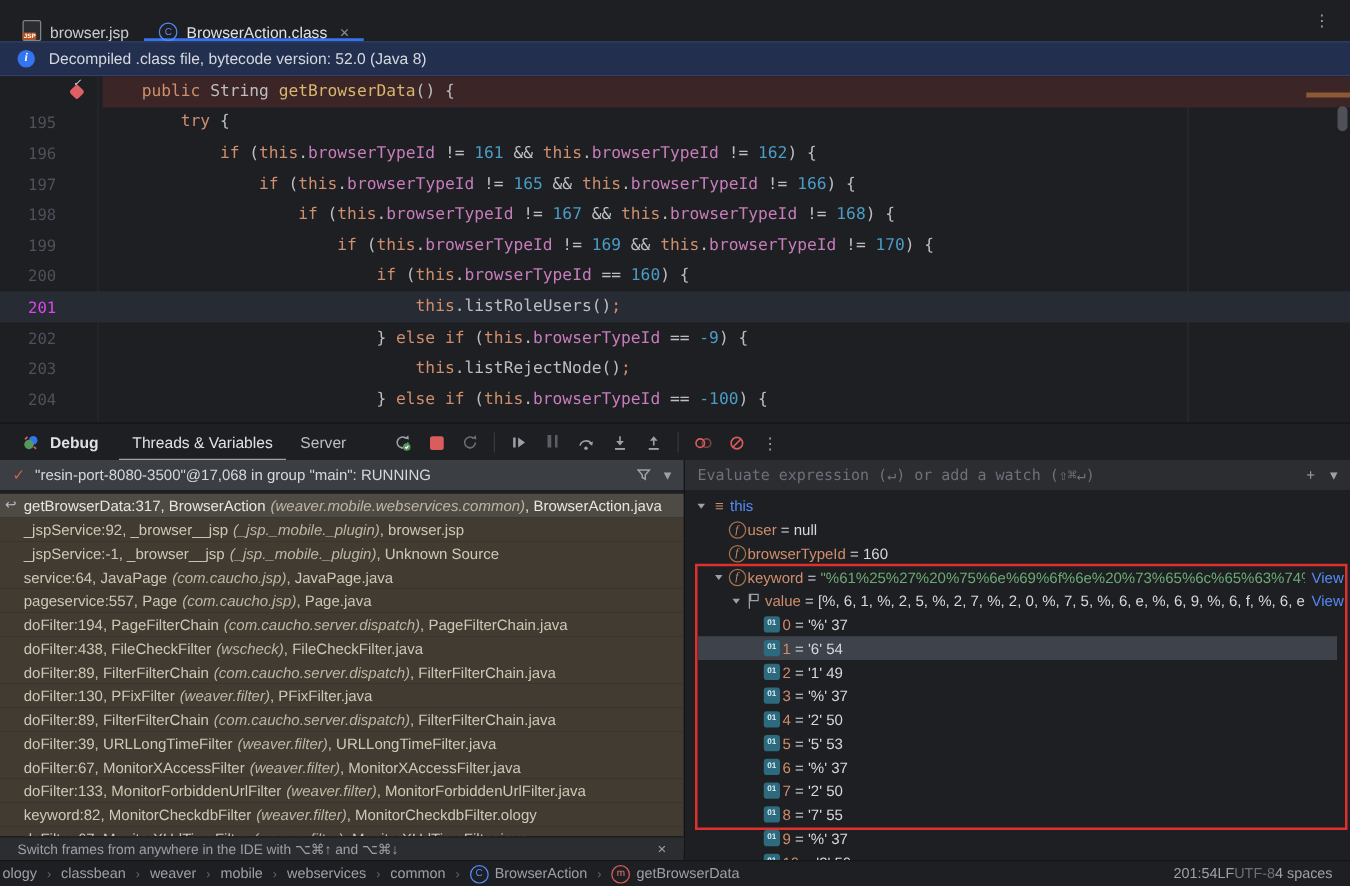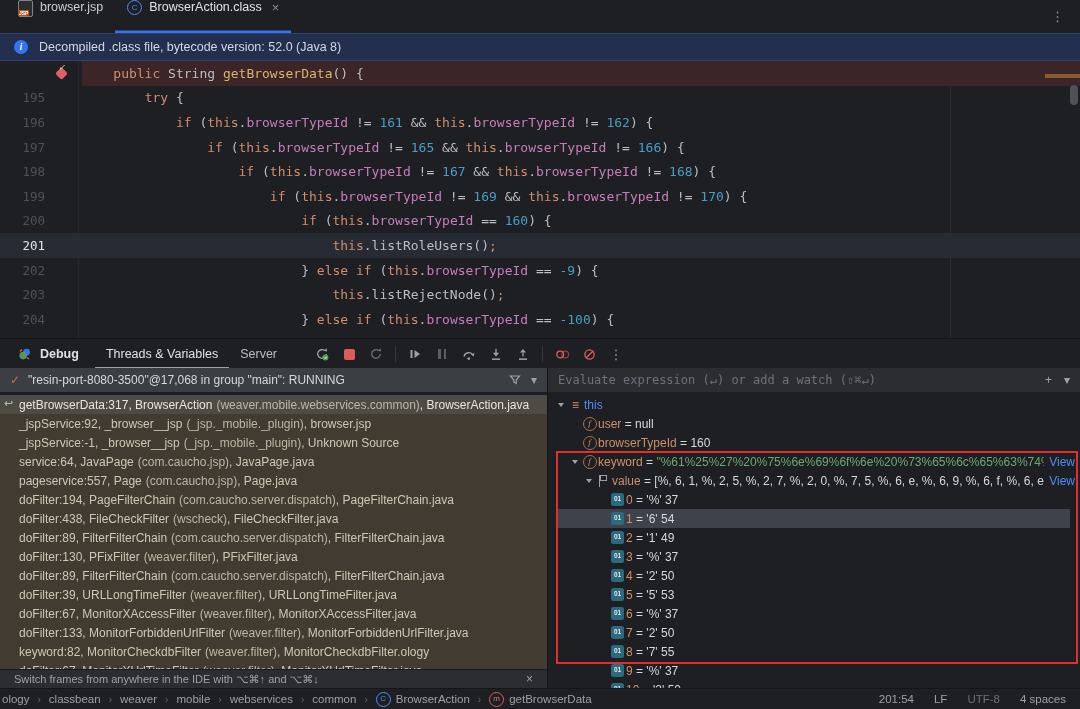--- a/index.html
+++ b/index.html
@@ -1,21 +1,21 @@
 <!DOCTYPE html>
 <html><head>
 <meta charset="utf-8">
 <style>
   html,body{margin:0;padding:0;background:#111;}
   #app{position:relative;width:1080px;height:709px;background:#1e1f22;overflow:hidden;
        font-family:"Liberation Sans",sans-serif;color:#bcbec4;}
   
   .tabbar{position:absolute;top:0;left:0;right:0;height:33px;background:#1e1f22;
           border-bottom:1px solid #141517;display:flex;align-items:stretch;padding-left:6px;}
-  .tab{display:flex;align-items:flex-start;gap:7px;padding:0 12px;font-size:12.5px;color:#c9ccd3;cursor:default;}
+  .tab{display:flex;align-items:flex-end;gap:7px;padding:0 12px;font-size:12.5px;color:#c9ccd3;cursor:default;}
   .tab.active{box-shadow:inset 0 -2.5px 0 #3574f0;color:#dfe1e5;}
   .tab .close{color:#8c8f96;font-size:13px;margin-left:3px;}
   .tabbar-more{margin-left:auto;display:flex;align-items:center;padding-right:16px;color:#9da0a8;font-size:13px;}
   .jsp-ico{position:relative;width:13px;height:15px;border:1px solid #80838a;border-radius:2px;background:#2b2d30;flex:none;}
   .jsp-ico .badge{position:absolute;left:-1px;bottom:0;font-size:5px;font-weight:bold;background:#b3541e;color:#fff;
                   padding:0 1px;border-radius:1px;line-height:6px;}
   .ring-ico{width:13px;height:13px;border-radius:50%;border:1.2px solid #548af7;color:#548af7;font-size:8px;
             display:flex;align-items:center;justify-content:center;flex:none;line-height:1;}
   .ring-ico.method{border-color:#db5c5c;color:#e07a74;}
   
@@ -24,21 +24,21 @@
           padding-left:14px;font-size:12.5px;color:#d5d8de;}
   .info-icon{width:14px;height:14px;border-radius:50%;background:#3574f0;color:#fff;font-size:9.5px;font-weight:bold;
              font-style:italic;font-family:"Liberation Serif",serif;display:flex;align-items:center;justify-content:center;flex:none;}
   
   .editor{position:absolute;top:61px;left:0;right:0;height:277px;background:#1e1f22;overflow:hidden;
           font-family:"DejaVu Sans Mono",monospace;font-size:13px;}
   .gutter-line{position:absolute;left:78px;top:0;bottom:0;width:1px;background:#26282c;}
   .margin-guide{position:absolute;left:950px;top:0;bottom:0;width:1px;background:#2a2c31;}
   .code-line{display:flex;height:24.6px;align-items:center;position:relative;}
   .code-line.hl{background:#272b33;}
-  .code-line.hl .gut{color:#e5e5e5;}
+  .code-line.hl .gut{color:#d946ef;}
   .gut{width:45px;flex:none;text-align:right;color:#4d515a;font-size:12.5px;}
   .gutico{width:37px;flex:none;position:relative;height:100%;}
   .ctext{flex:1;white-space:pre;height:100%;display:flex;align-items:center;min-width:0;}
   .code-line.sticky .ctext{background:#3b2526;}
   .tk{color:#cf8e6d;} .td{color:#bcbec4;} .tf{color:#c77dbb;} .tn{color:#4a9cc7;} .tm{color:#d8b66f;}
   .bp{position:absolute;left:11px;top:6px;width:12px;height:12px;}
   .bp .bpd{position:absolute;left:1px;top:2px;width:9px;height:9px;background:#df5f67;border-radius:2px;transform:rotate(45deg);}
   .bp .bpc{position:absolute;left:3px;top:-5px;color:#eceff2;font-size:9px;}
   .sb-mark{position:absolute;right:0;top:13px;width:35px;height:4px;background:#8a5a33;}
   .sb-thumb{position:absolute;right:2px;top:24px;width:8px;height:20px;background:#4e5157;border-radius:4px;}
@@ -58,21 +58,21 @@
   .panels{position:absolute;top:368px;left:0;right:0;height:320px;display:flex;}
   .lp{width:547px;flex:none;position:relative;border-right:1px solid #141517;overflow:hidden;background:#1e1f22;}
   .rp{flex:1;position:relative;overflow:hidden;background:#1e1f22;}
   .thread-row{position:absolute;top:0;left:0;right:0;height:24px;background:#3b3e43;display:flex;align-items:center;
               gap:8px;padding:0 10px;font-size:12px;color:#d5d8de;}
   .thread-row .chk{color:#d1634d;font-size:12px;}
   .thread-row .right{margin-left:auto;display:flex;align-items:center;gap:10px;color:#9da0a8;}
   .frames{position:absolute;top:27px;left:0;right:0;}
   .frame{height:19px;display:flex;align-items:center;padding-left:19px;font-size:12px;color:#cfc7b6;
          background:#423b31;white-space:nowrap;overflow:hidden;position:relative;}
-  .frame .pkg{color:#beb6a5;margin:0 0 0 4px;}
+  .frame .pkg{font-style:italic;color:#beb6a5;margin:0 0 0 4px;}
   .frame.sel{background:#4e4a44;color:#e8e5df;}
   .frame.sel .fico{position:absolute;left:4px;top:2px;color:#b9bcc2;font-size:11px;}
   .hintbar{position:absolute;bottom:0;left:0;right:0;height:18px;background:#2b2d30;border-top:1px solid #1a1b1e;
            display:flex;align-items:center;padding:0 14px;font-size:11px;color:#9da0a8;z-index:6;}
   .hintbar .close{margin-left:auto;font-size:12px;}
   .eval-row{position:absolute;top:0;left:0;right:0;height:24px;background:#2b2d30;display:flex;align-items:center;
             padding:0 10px;font-family:"DejaVu Sans Mono",monospace;font-size:12px;color:#6d717a;}
   .eval-row .right{margin-left:auto;display:flex;align-items:center;gap:12px;color:#9da0a8;
                    font-family:"Liberation Sans",sans-serif;font-size:12px;}
   .vtree{position:absolute;top:27px;left:0;right:0;}
@@ -94,21 +94,21 @@
   .vstr{color:#6aab73;}
   .vlink{flex:none;color:#548af7;padding:0 5px 0 5px;}
   .annot{position:absolute;left:8px;top:83px;width:518px;height:209px;border:2px solid #e0302e;z-index:5;pointer-events:none;}
   
   .statusbar{position:absolute;bottom:0;left:0;right:0;height:21px;box-sizing:border-box;background:#1e1f22;
              border-top:1px solid #141517;display:flex;align-items:center;font-size:11.5px;color:#9da0a8;
              padding:0 14px 0 2px;z-index:7;}
   .crumbs{display:flex;align-items:center;gap:8px;overflow:hidden;white-space:nowrap;}
   .crumb{display:flex;align-items:center;gap:5px;color:#9da0a8;justify-content:center;}
   .crumb-sep{color:#63666d;font-size:10px;}
-  .sb-right{margin-left:auto;display:flex;gap:20px;align-items:center;flex:none;}
+  .sb-right{margin-left:auto;display:flex;align-items:center;flex:none;}
   .sb-right .dim{color:#6b6f78;}
   svg{display:block;}
 </style>
 </head>
 <body>
 
 <div id="app">
 
   <div class="tabbar">
     <div class="tab">

